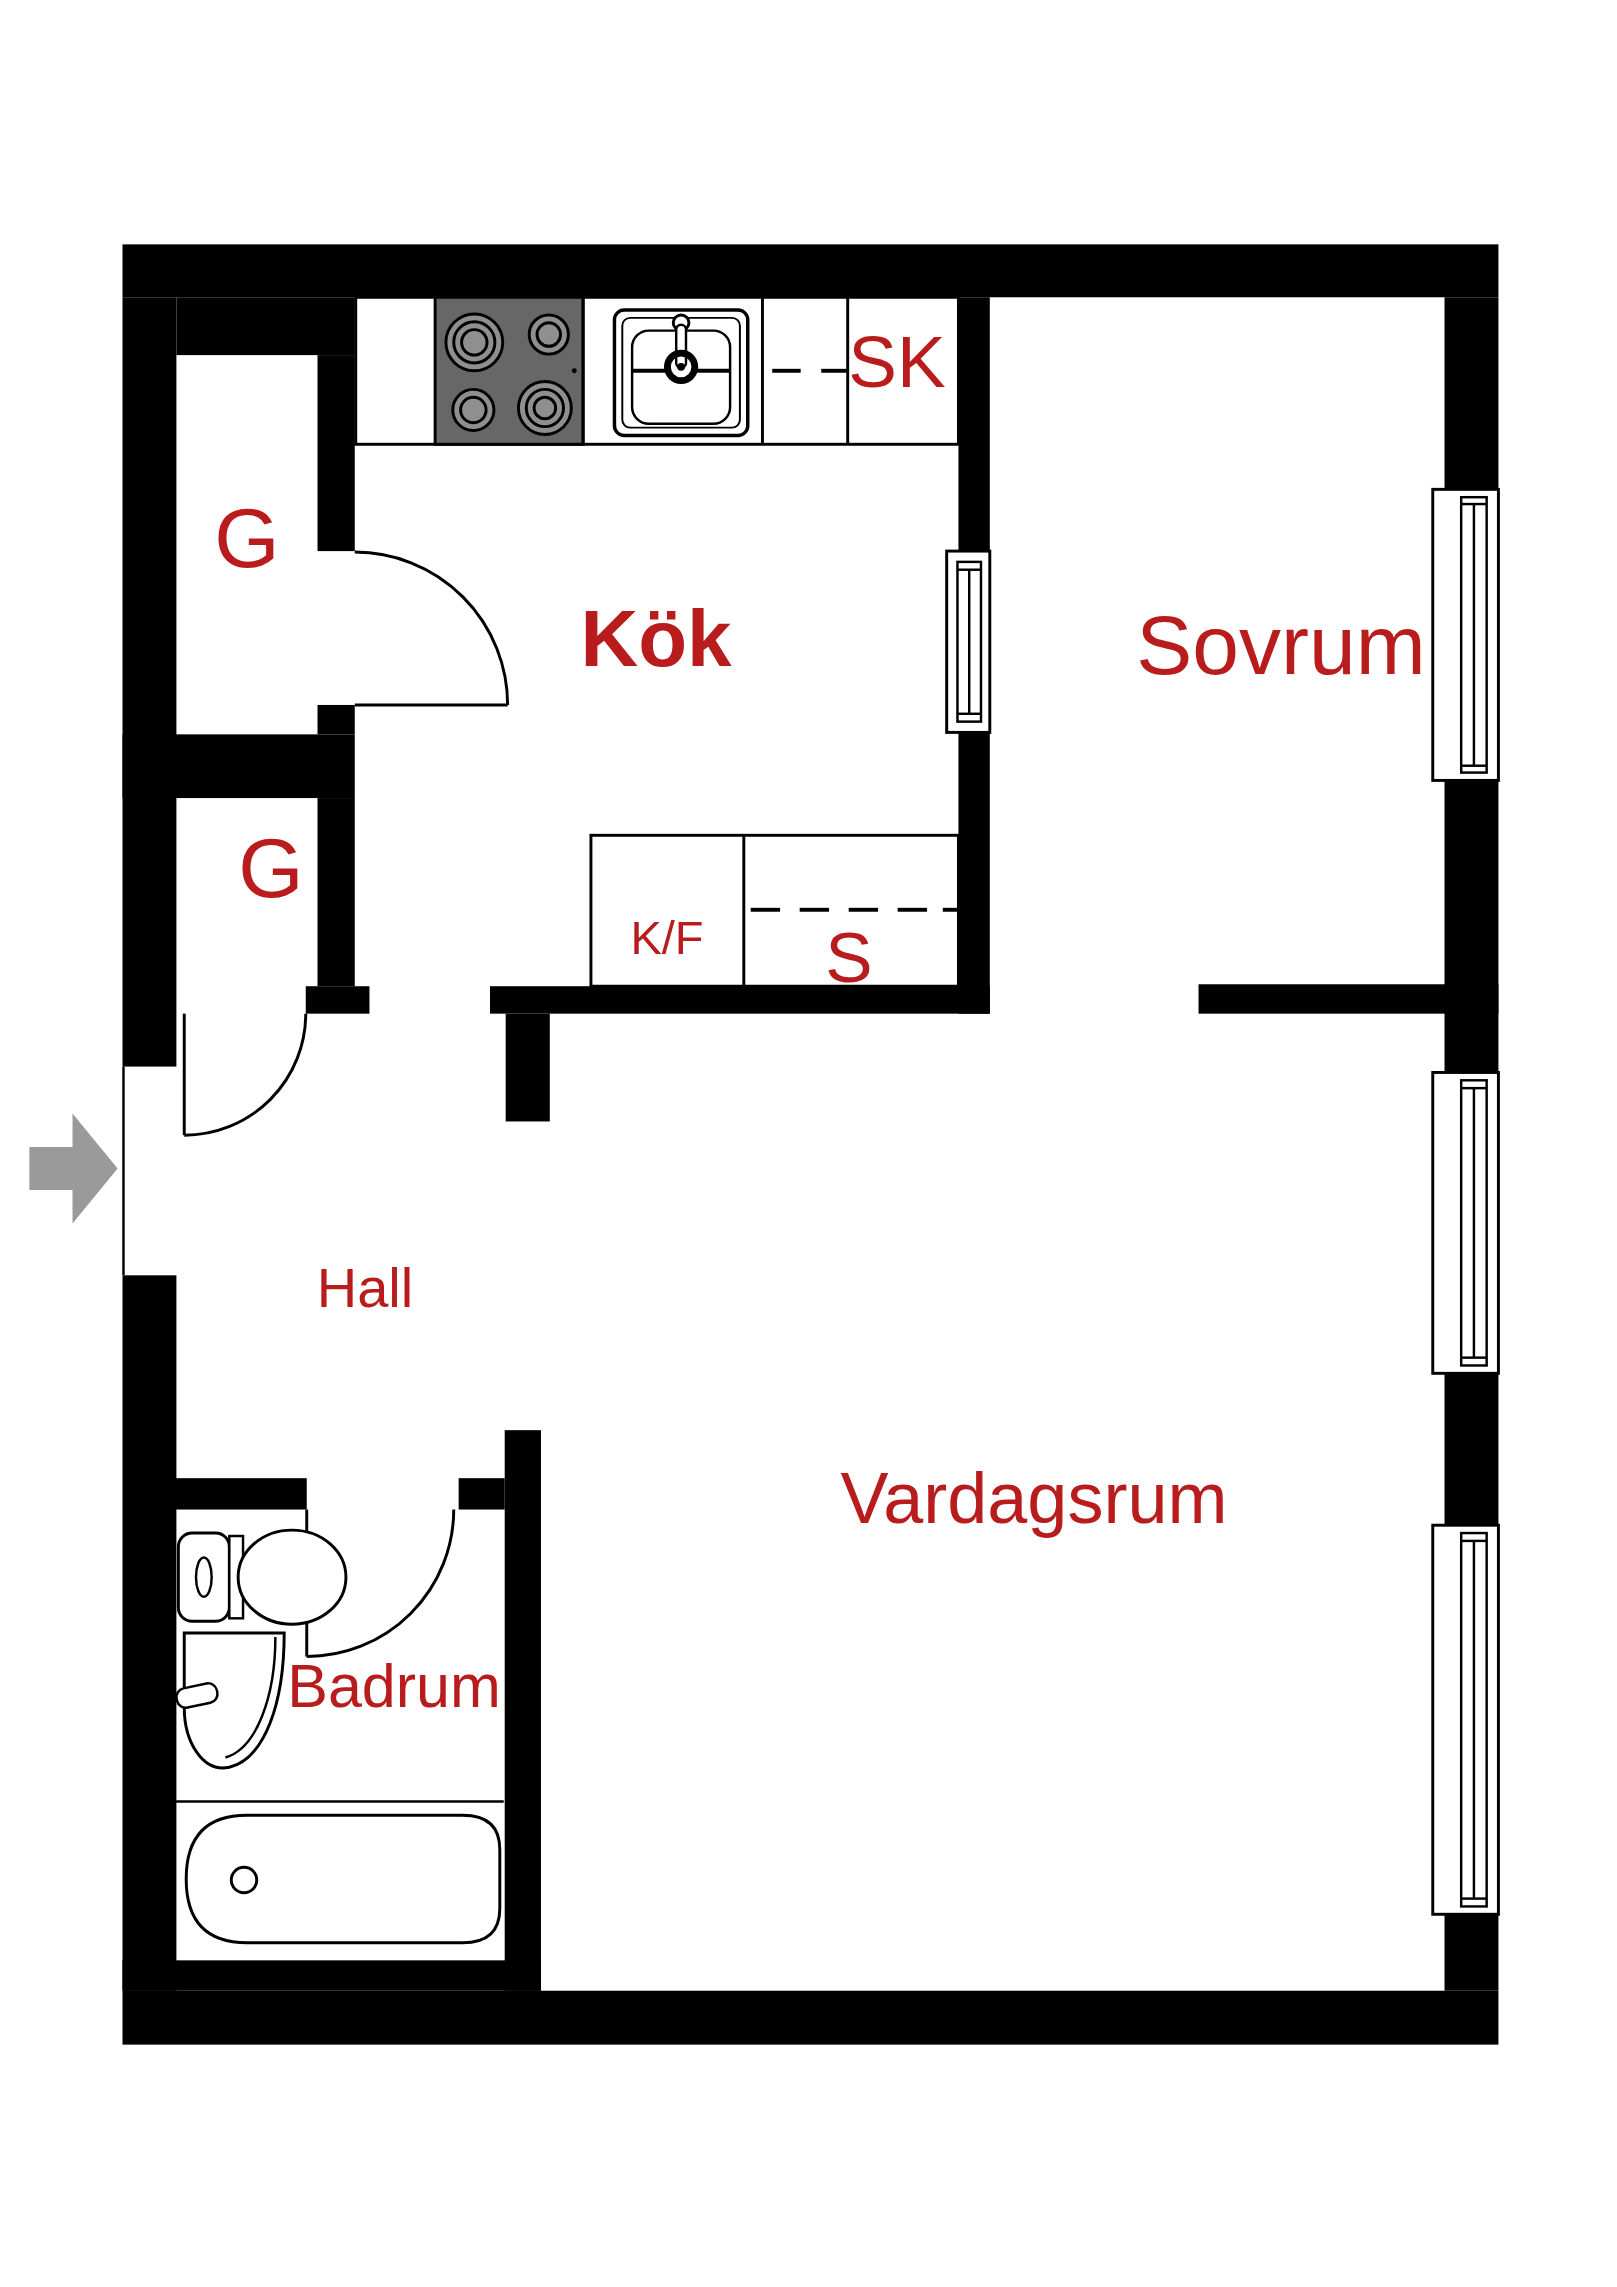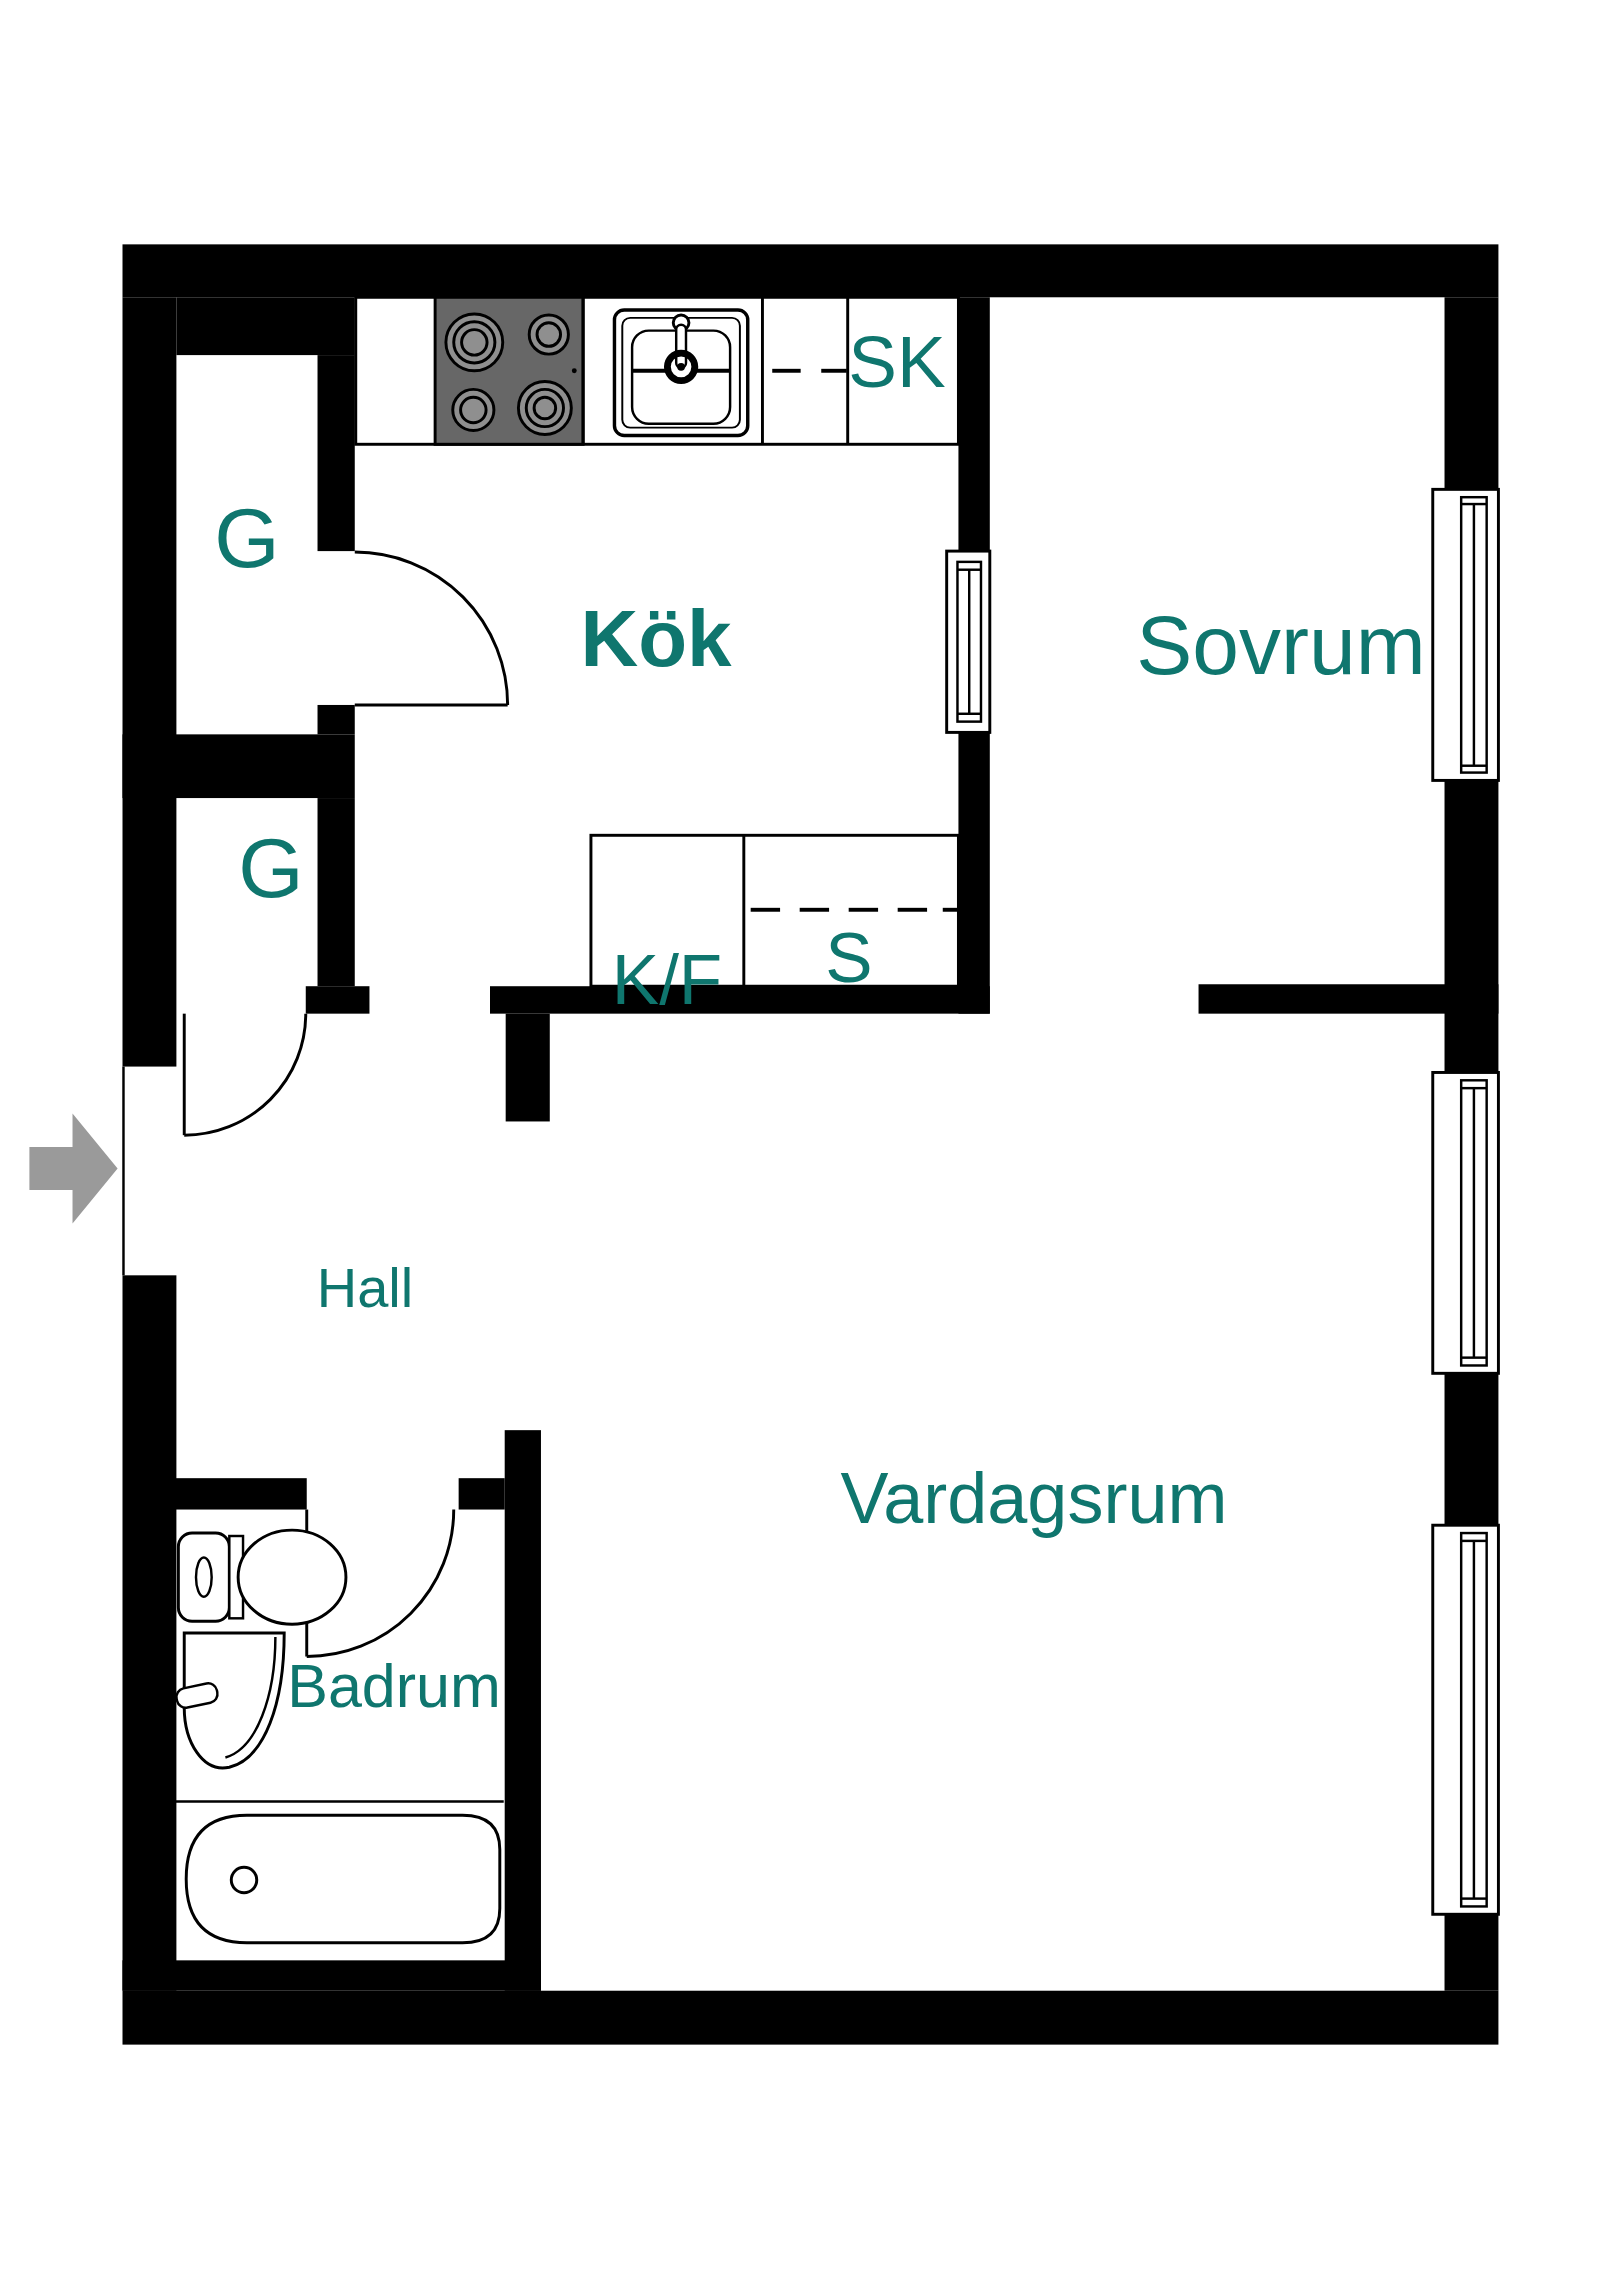--- a/index.html
+++ b/index.html
@@ -7,21 +7,21 @@
     position:relative;
     width:1617px;height:2288px;
     background:var(--paper,#fff);
     overflow:hidden;
     font-family:"Liberation Sans", sans-serif;
   }
   .plan svg{position:absolute;left:0;top:0;}
   .lbl{
     position:absolute;
     transform:translate(-50%,-50%);
-    color:#0f766e;
+    color:#b91c1c;
     white-space:nowrap;
     font-weight:400;
     letter-spacing:0px;
     line-height:1;
     user-select:none;
   }
 </style>
 </head>
 <body>
 
@@ -178,16 +178,16 @@
   </svg>
 
   <div class="lbl" style="left:656px;  top:639px;  font-size:80px;font-weight:bold;">Kök</div>
   <div class="lbl" style="left:1237px; top:645px;  font-size:84px;margin-left:44px;">Sovrum</div>
   <div class="lbl" style="left:365px;  top:1288px; font-size:56px;">Hall</div>
   <div class="lbl" style="left:1034px; top:1498px; font-size:72px;">Vardagsrum</div>
   <div class="lbl" style="left:394px;  top:1686px; font-size:61px;">Badrum</div>
   <div class="lbl" style="left:247px;  top:538px;  font-size:84px;">G</div>
   <div class="lbl" style="left:271px;  top:868px;  font-size:84px;">G</div>
   <div class="lbl" style="left:897px;  top:361px;  font-size:73px;">SK</div>
-  <div class="lbl" style="left:667px;  top:979px;  font-size:71px;">K/F</div>
+  <div class="lbl" style="left:667px;  top:937px;  font-size:47px;">K/F</div>
   <div class="lbl" style="left:849px;  top:957px;  font-size:71px;">S</div>
 </div>
 
 
 </body></html>

